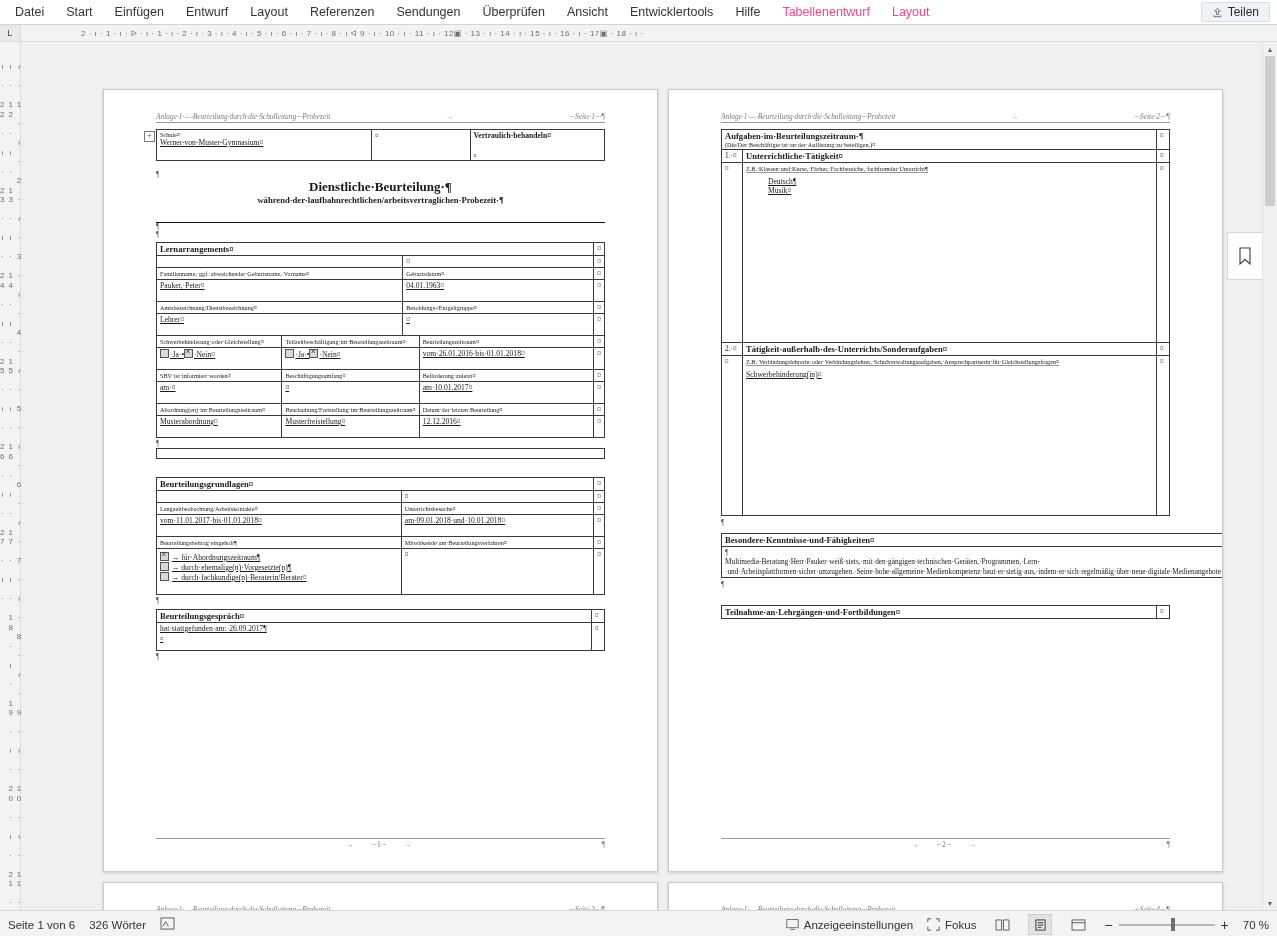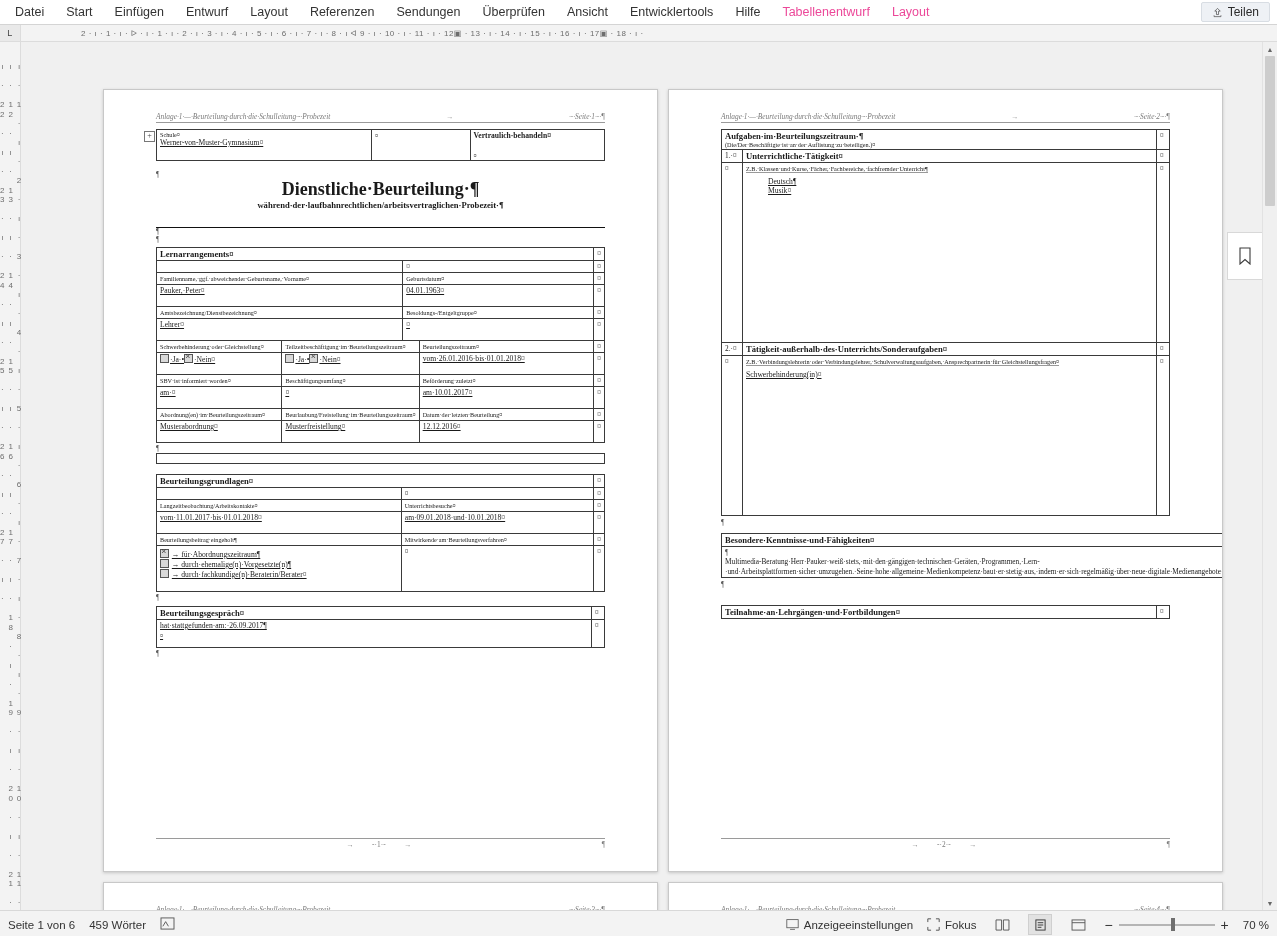--- a/index.html
+++ b/index.html
@@ -65,21 +65,21 @@
     padding-bottom:1px;font-size:7.4px;font-style:italic;
   }
   .hdr .mid{flex:1;text-align:center;color:#8c8c8c;}
   
   table.doc{border-collapse:collapse;width:100%;font-size:7.3px;}
   table.doc td{border:1px solid #3a3a3a;padding:1px 3px;vertical-align:top;}
   .lbl{font-size:6.2px;}
   .val{font-size:7.6px;text-decoration:underline;}
   .tall{height:22px;}
   .ctr{text-align:left;}
-  .big{font-size:18px;font-weight:bold;text-align:center;}
+  .big{font-size:13px;font-weight:bold;text-align:center;}
   .sub{font-size:8.6px;font-weight:bold;text-align:center;}
   .sect{font-weight:bold;font-size:8.6px;}
   .chk{display:inline-block;width:7px;height:7px;border:1px solid #555;background:#d9d9d9;vertical-align:-1px;margin-right:1px;}
   .chk.x{position:relative;}
   .chk.x:after{content:"×";position:absolute;left:0.3px;top:-3.2px;font-size:9px;color:#111;line-height:1;}
   .body-txt{font-size:7.3px;line-height:1.32;text-align:justify;}
   .ftr{position:absolute;left:52px;right:52px;bottom:22px;border-top:1px solid #9a9a9a;color:#7a7a7a;
     display:flex;justify-content:space-between;font-size:7.4px;padding-top:1px;}
   .ftr .mid{flex:1;text-align:center;}
   .boxline{border:1px solid #3a3a3a;padding:1px 3px;}
@@ -250,21 +250,21 @@
             <td class="val">Musterfreistellung¤</td>
             <td class="val">12.12.2016¤</td>
             <td>¤</td>
           </tr>
         </tbody>
           </table>
 
         <div class="pilcrow" style="margin-top:2px">¶</div>
         <div class="boxline" style="height:7px"></div>
 
-        <table class="doc" style="margin-top:10px">
+        <table class="doc" style="margin-top:18px">
           <tbody>
               <tr>
             <td colspan="2" class="sect">Beurteilungsgrundlagen¤</td>
             <td style="width:6px">¤</td>
           </tr>
           <tr>
             <td style="width:56%">&nbsp;</td>
             <td style="width:44%">¤</td>
             <td>¤</td>
           </tr>
@@ -463,21 +463,21 @@
 
   <div id="vscroll">
     <div class="up">▲</div>
     <div class="thumb"></div>
     <div class="down" style="position:absolute;bottom:0;width:14px">▼</div>
   </div>
 </div>
 
 <div id="status">
   <span>Seite 1 von 6</span>
-  <span>459 Wörter</span>
+  <span>326 Wörter</span>
   <span>
     <svg width="15" height="13" viewBox="0 0 16 14">
       <rect x="1" y="1" width="14" height="12" fill="none" stroke="#555" stroke-width="1"></rect>
       <path d="M3 10 L6 5 L9 10" fill="none" stroke="#555" stroke-width="1"></path>
     </svg>
   </span>
   <span class="sp"></span>
 
   <span style="display:flex;align-items:center;gap:5px;">
     <svg width="13" height="13" viewBox="0 0 16 16">

